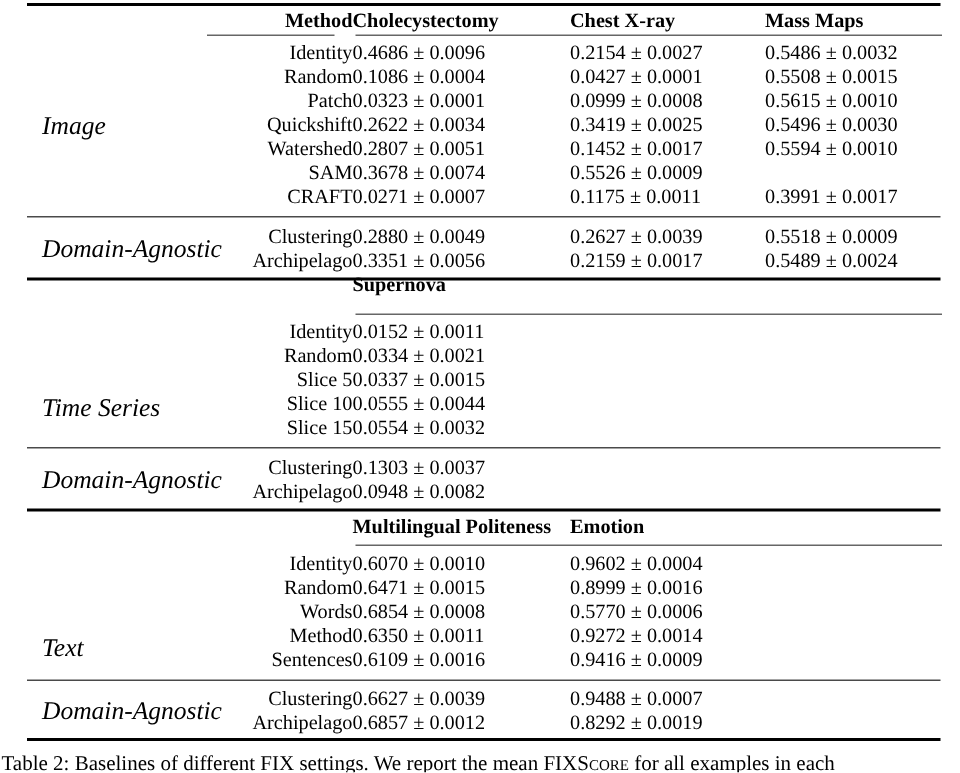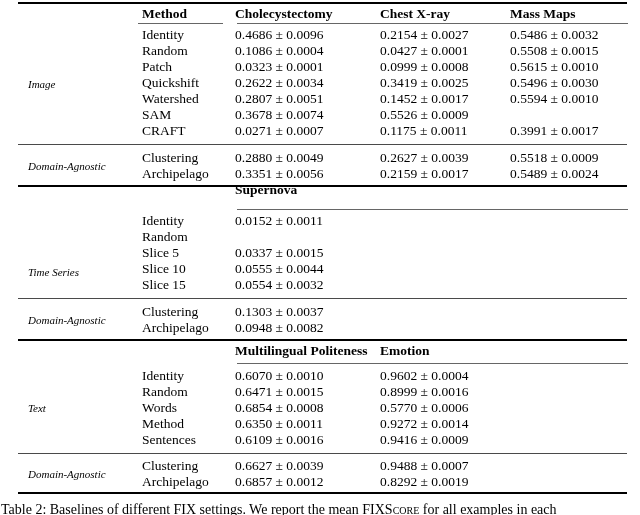--- a/index.html
+++ b/index.html
@@ -15,24 +15,24 @@
   
   .grid {
     position:absolute; left:18px; width:608px;
     display:grid; grid-template-columns:120px 97px 145px 130px 116px;
   }
   .r {
     display:grid; grid-template-columns:120px 97px 145px 130px 116px;
     height:16px; line-height:16px; font-size:13.5px;
   }
   .hdr { height:17px; line-height:17px; font-size:13.5px; font-weight:bold; }
-  .cm { text-align:left; padding-left:4px; white-space:nowrap; }
+  .cm { text-align:right; padding-left:4px; white-space:nowrap; }
   .cv { text-align:left; white-space:nowrap; }
   .grp {
-    position:absolute; left:28px; font-style:italic; font-size:11px;
+    position:absolute; left:28px; font-style:italic; font-size:17px;
     line-height:16px; white-space:nowrap;
   }
   .caption {
     position:absolute; top:501px; left:1px; width:638px;
     font-size:14px; line-height:17px; white-space:nowrap;
   }
   .sc { font-variant:small-caps; }
 </style>
 </head>
 <body>
@@ -135,20 +135,21 @@
 
   <div style="position:absolute;top:213px;left:0;width:640px">
     <div class="r" style="margin-left:18px">
       <div></div>
       <div class="cm">Identity</div>
       <div class="cv">0.0152 ± 0.0011</div>
     </div>
     <div class="r" style="margin-left:18px">
       <div></div>
       <div class="cm">Random</div>
+      <div class="cv">0.0334 ± 0.0021</div>
     </div>
     <div class="r" style="margin-left:18px">
       <div></div>
       <div class="cm">Slice 5</div>
       <div class="cv">0.0337 ± 0.0015</div>
     </div>
     <div class="r" style="margin-left:18px">
       <div></div>
       <div class="cm">Slice 10</div>
       <div class="cv">0.0555 ± 0.0044</div>
@@ -225,20 +226,20 @@
       <div class="cm">Archipelago</div>
       <div class="cv">0.6857 ± 0.0012</div>
       <div class="cv">0.8292 ± 0.0019</div>
     </div>
   </div>
 
   <div class="grp" style="top:76px">Image</div>
   <div class="grp" style="top:158px">Domain-Agnostic</div>
   <div class="grp" style="top:264px">Time Series</div>
   <div class="grp" style="top:312px">Domain-Agnostic</div>
-  <div class="grp" style="top:400px">Text</div>
+  <div class="grp" style="top:424px">Text</div>
   <div class="grp" style="top:466px">Domain-Agnostic</div>
 
   <div class="caption">
     <span>Table 2: Baselines of different FIX settings. We report the mean FIX</span><span class="sc">Score</span><span> for all examples in each</span>
   </div>
 
 </div>
 
 </body></html>

